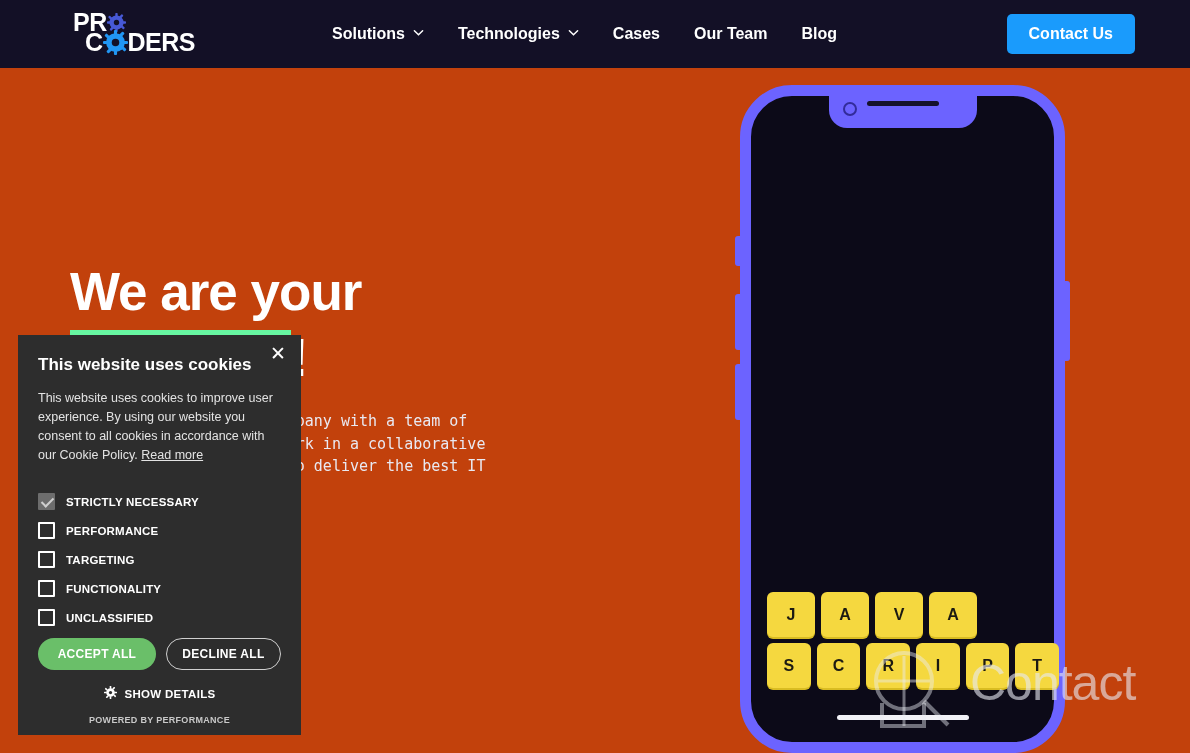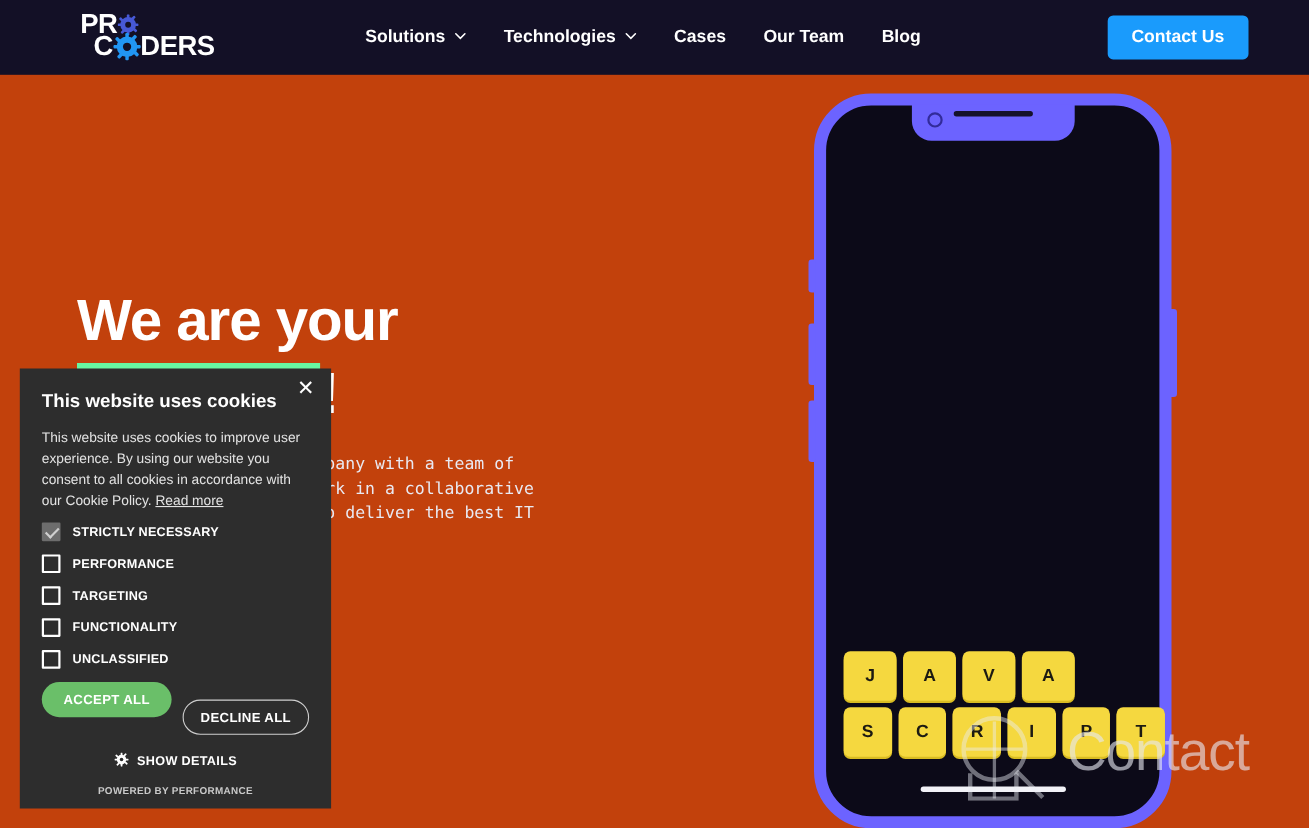--- a/index.html
+++ b/index.html
@@ -129,21 +129,21 @@
     font-family:"Liberation Sans", sans-serif;
   }
   .cookie-close {
     position:absolute; right:12px; top:8px; width:22px; height:22px;
     color:#ffffff; font-size:19px; line-height:22px; text-align:center;
     cursor:pointer; background:none; border:none; font-family:"Liberation Sans", sans-serif;
   }
   .cookie h2 { font-size:17px; color:#ffffff; margin-bottom:14px; font-weight:bold; }
   .cookie-body { font-size:12.5px; line-height:19px; color:#e3e3e3; }
   .cookie-body a { color:#e3e3e3; text-decoration:underline;text-align:center; }
-  .cat-list { margin-top:10px; }
+  .cat-list { margin-top:28px; }
   .cat {
     display:flex; align-items:center; gap:11px; margin-bottom:12px; cursor:pointer;
   }
   .cbox {
     width:17px; height:17px; border:2px solid #ffffff; background:transparent;
     flex:0 0 17px; position:relative; border-radius:1px;
   }
   .cbox.checked { background:#6d6d6d; border-color:#6d6d6d; }
   .cbox.checked:after {
     content:""; position:absolute; left:4px; top:0px; width:5px; height:10px;
@@ -152,21 +152,21 @@
   .cat-label { font-size:11.5px; color:#ffffff; font-weight:bold; letter-spacing:0.2px; }
   .cookie-actions { display:flex; gap:10px; margin-top:8px; }
   .btn-accept {
     background:#6abf69; color:#ffffff; border:none; border-radius:20px;
     height:32px; width:125px; font-size:12px; font-weight:bold; cursor:pointer;
     letter-spacing:0.3px; font-family:"Liberation Sans", sans-serif;
   }
   .btn-decline {
     background:transparent; color:#ffffff; border:1px solid #cfcfcf; border-radius:20px;
     height:32px; width:122px; font-size:12px; font-weight:bold; cursor:pointer;
-    letter-spacing:0.3px; font-family:"Liberation Sans", sans-serif;margin-top:16px;
+    letter-spacing:0.3px; font-family:"Liberation Sans", sans-serif;
   }
   .show-details {
     margin-top:16px; display:flex; align-items:center; justify-content:center; gap:8px;
     color:#ffffff; font-size:11.5px; font-weight:bold; cursor:pointer; letter-spacing:0.3px;
   }
   .powered {
     margin-top:14px; text-align:center; color:#c9c9c9; font-size:9px;
     letter-spacing:0.3px; font-weight:bold;
   }
 </style>

